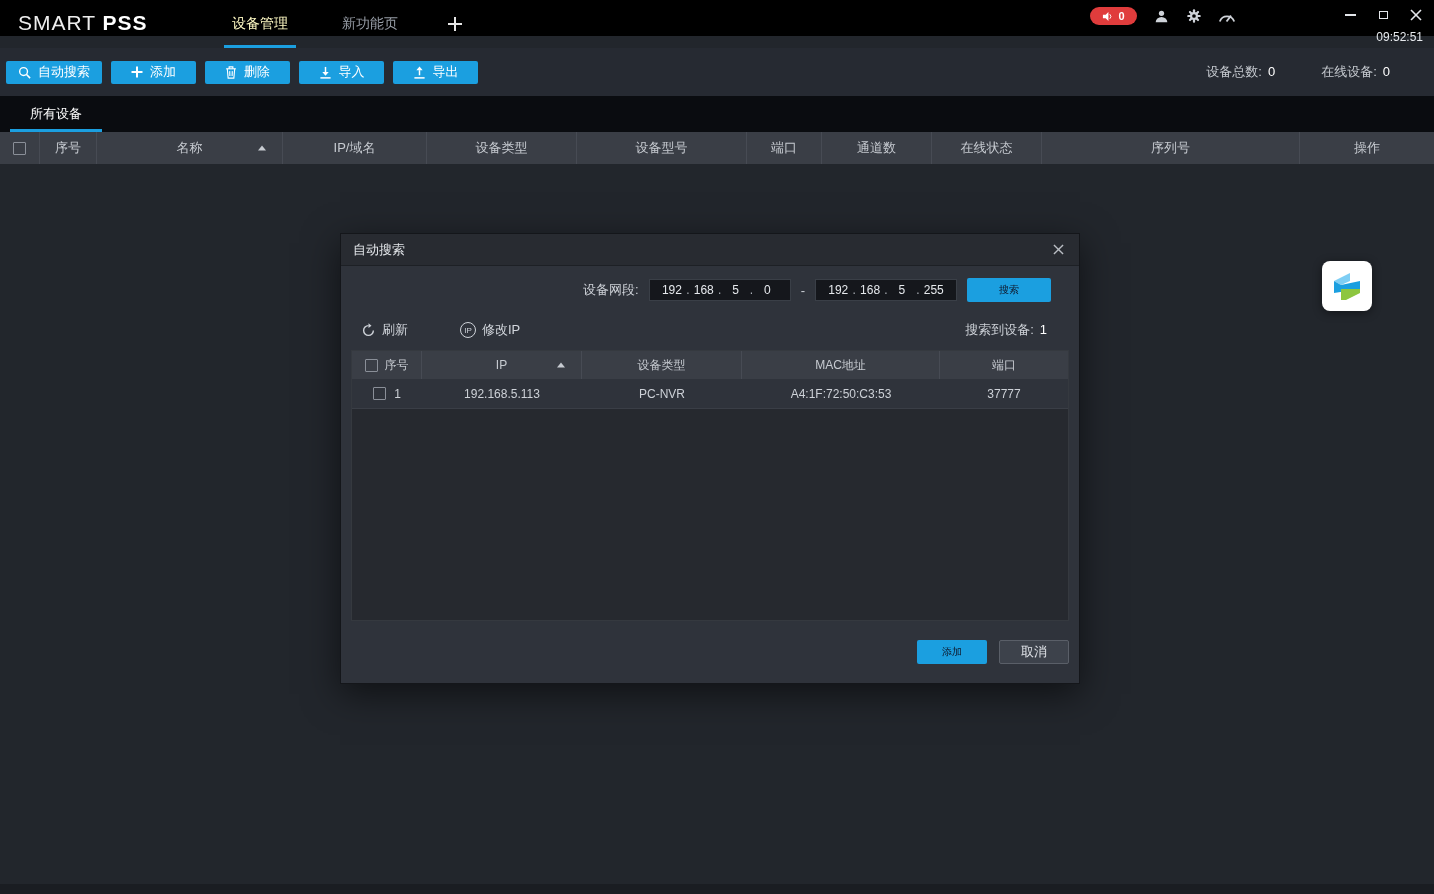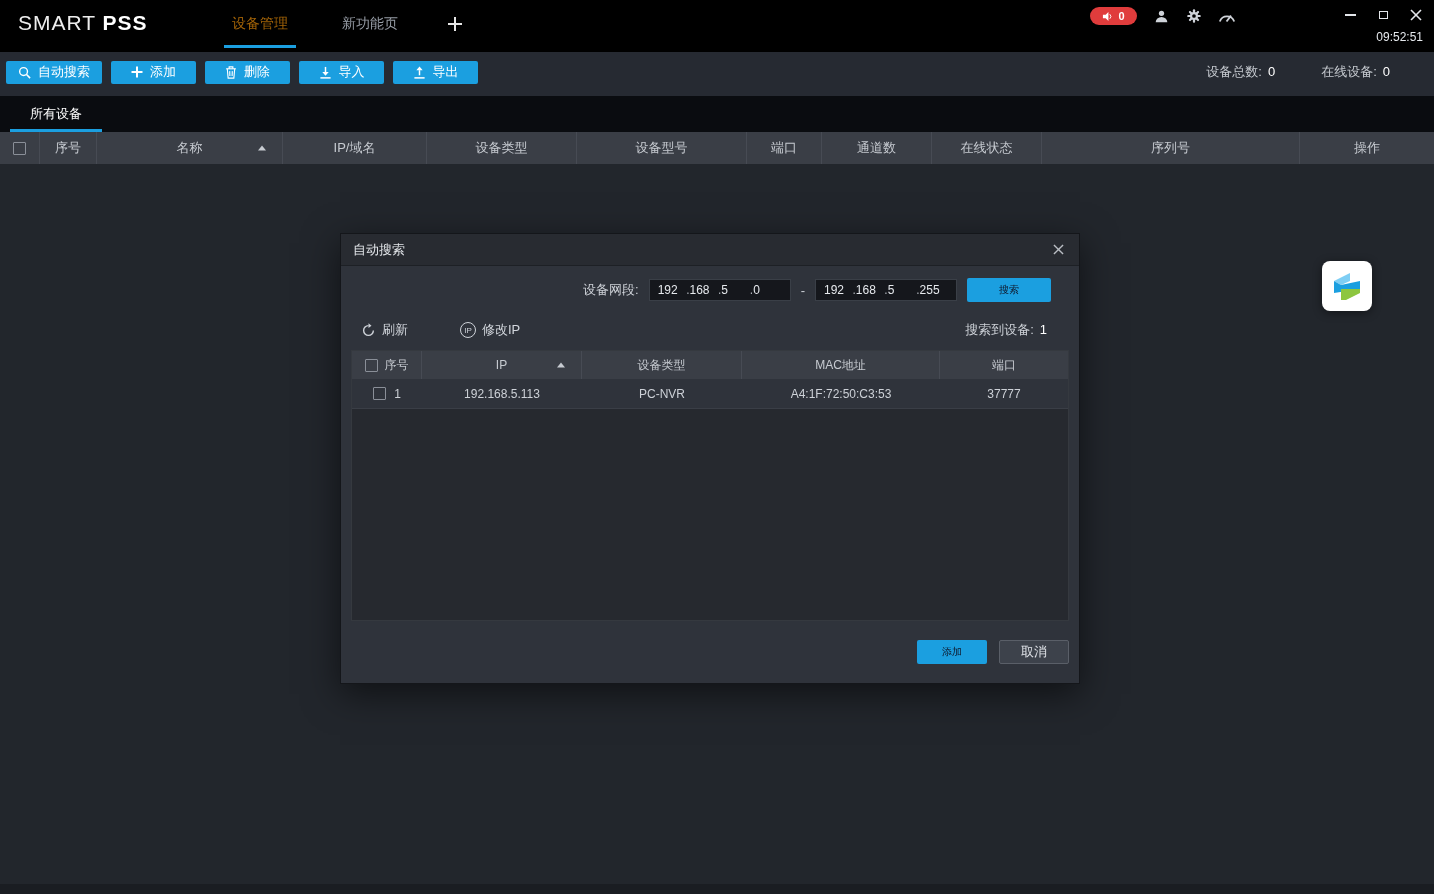--- a/index.html
+++ b/index.html
@@ -5,27 +5,27 @@
   * { margin:0; padding:0; box-sizing:border-box; }
   html,body { width:1434px; height:894px; }
   body {
     font-family:"Liberation Sans","DejaVu Sans",sans-serif;
     background:#24272e; position:relative; overflow:hidden;
     color:#d4d8de; font-size:13px;
   }
   .app { position:absolute; inset:0; width:1434px; height:894px; background:#22262c; }
 
   
-  .topbar { position:absolute; left:0; top:0; width:100%; height:52px; background:#000; z-index:5; }
+  .topbar { position:absolute; left:0; top:0; width:100%; height:36px; background:#000; z-index:5; }
   .brand { position:absolute; left:18px; top:11px; font-size:21px; color:#fff; letter-spacing:1px; }
   .brand .b1 { font-weight:400; color:#ededed; }
   .brand .b2 { font-weight:bold; color:#fff; }
   .top-tabs { position:absolute; left:222px; top:0; height:48px; display:flex; align-items:stretch; gap:34px; }
   .top-tab { display:flex; align-items:center; padding:0 10px; font-size:14px; color:#979da6; cursor:pointer; position:relative; }
-  .top-tab.active { color:#a16207; }
+  .top-tab.active { color:#fef9c3; }
   .top-tab.active::after { content:""; position:absolute; left:2px; right:2px; bottom:0; height:3px; background:#1b9fe0; }
   .add-tab { display:flex; align-items:center; padding:0 4px; cursor:pointer; }
   .tray { position:absolute; right:198px; top:7px; display:flex; align-items:center; gap:15px; }
   .alarm-pill { width:47px; height:18px; border-radius:9px; background:#e03c3c; display:flex; align-items:center; justify-content:center; gap:5px; cursor:pointer; }
   .alarm-pill span { color:#fff; font-size:11px; font-weight:bold; }
   .tray-btn { display:flex; align-items:center; justify-content:center; width:18px; height:18px; cursor:pointer; }
   .win-controls { position:absolute; right:10px; top:7px; display:flex; align-items:center; gap:17px; }
   .win-btn { width:16px; height:16px; display:flex; align-items:center; justify-content:center; cursor:pointer; }
   .min-glyph { width:11px; height:2px; background:#e3e6ea; }
   .max-glyph { width:9px; height:8px; border:1.5px solid #e3e6ea; }
@@ -63,21 +63,21 @@
 
   
   .modal { position:absolute; left:340px; top:233px; width:740px; height:451px; background:#2f333b; border:1px solid #14161a; box-shadow:0 10px 34px rgba(0,0,0,.55); display:flex; flex-direction:column; z-index:30; }
   .modal-header { height:32px; background:#282b31; border-bottom:1px solid #1d2025; display:flex; align-items:center; padding:0 12px; flex:0 0 auto; }
   .modal-title { color:#e3e6ea; font-size:13px; }
   .modal-close { margin-left:auto; width:18px; height:18px; display:flex; align-items:center; justify-content:center; cursor:pointer; }
 
   .segment-row { margin-top:12px; height:24px; display:flex; align-items:center; justify-content:flex-end; padding-right:28px; gap:10px; flex:0 0 auto; }
   .segment-label { color:#cdd1d7; font-size:13px; }
   .ip-box { width:142px; height:22px; background:#15171c; border:1px solid #3a3f47; color:#e6e9ed; font-size:12px; display:flex; align-items:center; padding:0 8px; cursor:text; }
-  .ip-box .seg { flex:1; }
+  .ip-box .seg { flex:1; text-align:center; }
   .ip-box .dot { color:#aeb3ba; }
   .range-dash { color:#cdd1d7; }
   .btn-blue { height:24px; min-width:84px; background:#1b9fe0; border:none; border-radius:2px; color:#0f172a; font-size:10px; cursor:pointer; font-family:inherit; }
 
   .action-row { margin-top:16px; height:24px; display:flex; align-items:center; padding:0 32px 0 20px; gap:8px; flex:0 0 auto; }
   .link-btn { display:flex; align-items:center; gap:6px; color:#d2d6dc; font-size:13px; cursor:pointer; }
   .link-btn + .link-btn { margin-left:44px; }
   .ip-badge { width:16px; height:16px; border:1px solid #cfd3d9; border-radius:50%; display:flex; align-items:center; justify-content:center; font-size:8px; color:#cfd3d9; }
   .found { margin-left:auto; font-size:13px; color:#cdd1d7; }
   .found b { color:#fff; font-weight:normal; margin-left:6px; }

